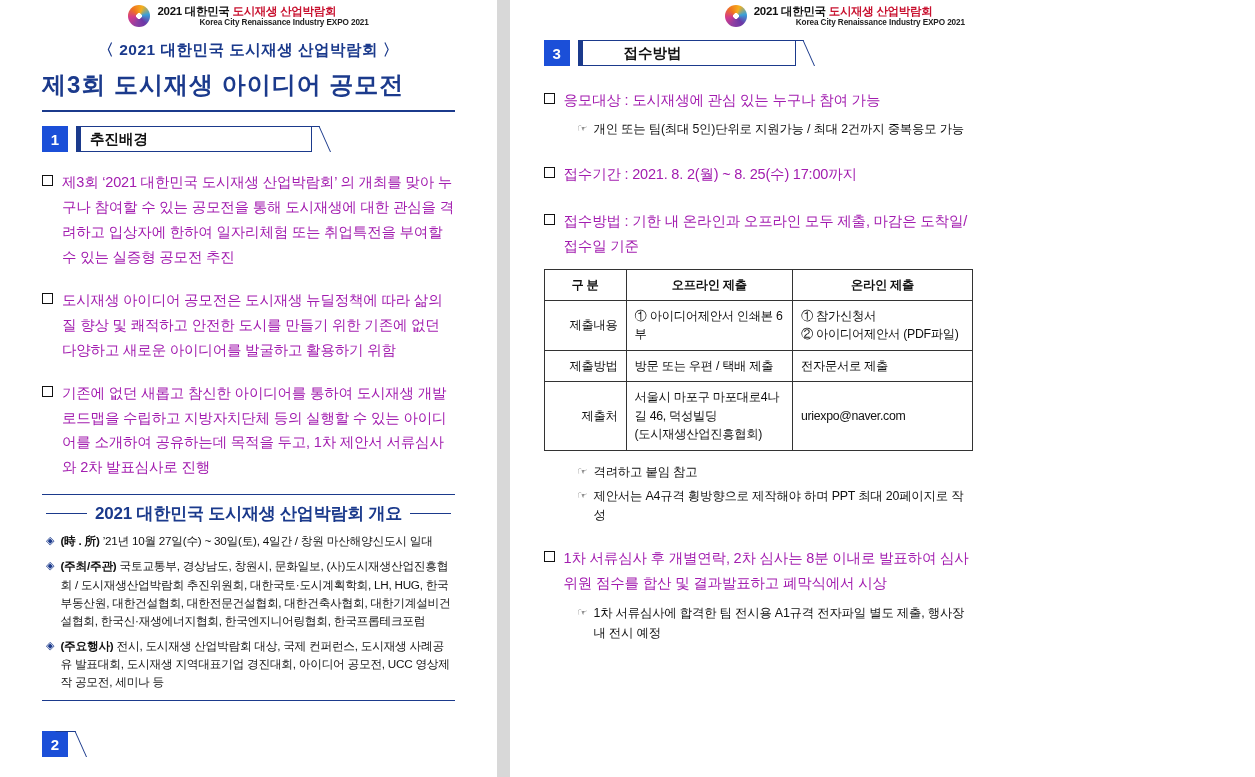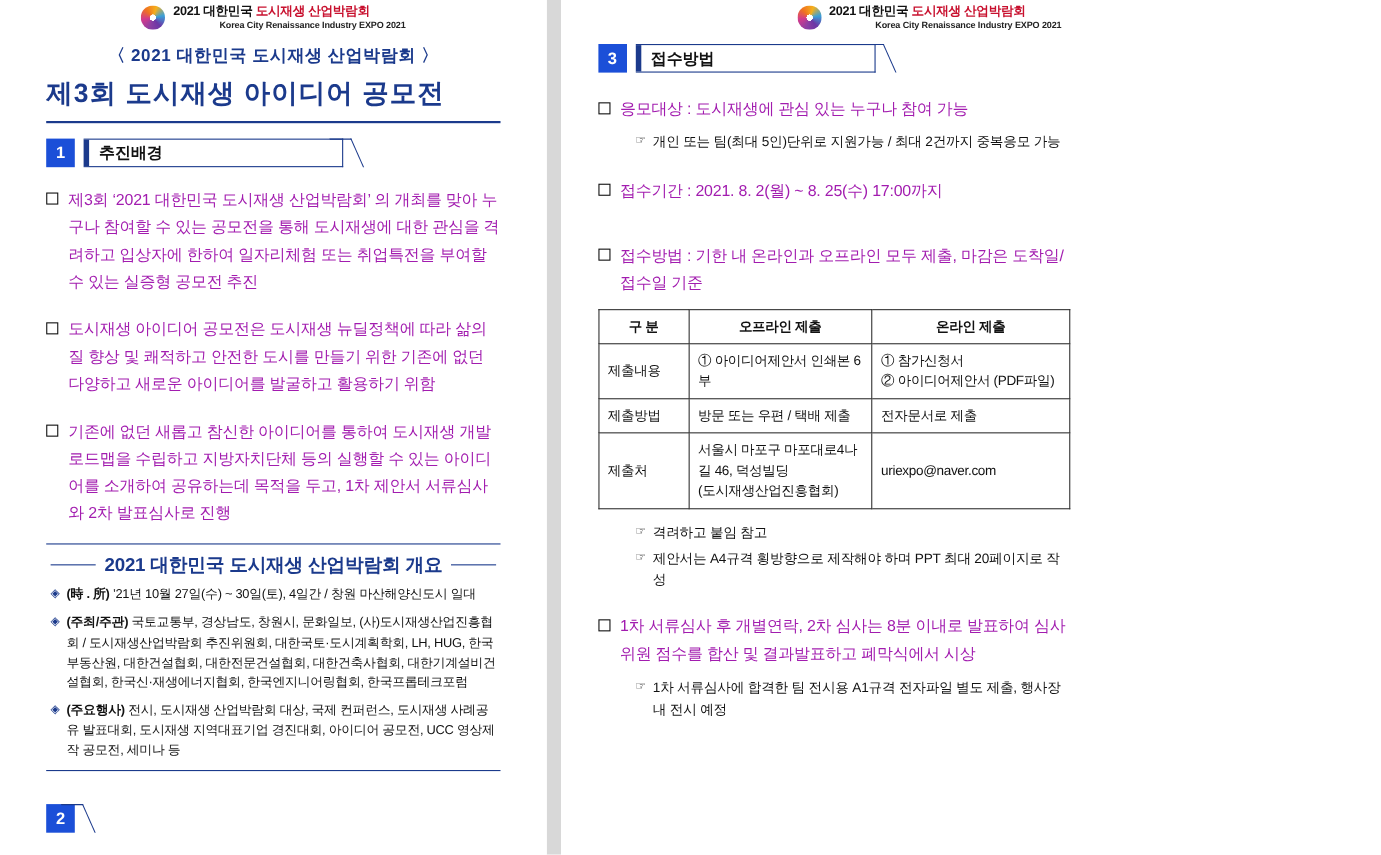--- a/index.html
+++ b/index.html
@@ -67,21 +67,21 @@
     white-space:nowrap;
   }
   .sec-tail {
     width:20px; height:26px; flex:0 0 auto;
     border-top:1px solid #1b3a8c; border-right:1px solid #1b3a8c;
     transform:skewX(24deg); transform-origin:bottom left;
     margin-left:-1px;
   }
   .sec-w1 { width:236px; }
   .sec-w2 { width:200px; }
-  .sec-w3 { width:218px; }
+  .sec-w3 { width:218px;gap:32px; }
 
   
   .blk { display:flex; margin-top:18px; }
   .chk {
     width:11px; height:11px; border:1.4px solid #111; flex:0 0 auto;
     margin-top:5px; margin-right:9px;
   }
   .blk-txt { font-size:14.5px; line-height:1.72; letter-spacing:-0.2px; color:#a21caf; }
 
   .sub-line { display:flex; margin-top:7px; padding-left:34px; align-items:flex-start; }
@@ -98,21 +98,21 @@
   .ov-txt { font-size:11.7px; line-height:1.55; color:#111; letter-spacing:-0.25px; }
   .ov-txt b { font-weight:bold; }
 
   
   table.tbl { width:100%; border-collapse:collapse; margin-top:10px; table-layout:fixed; }
   table.tbl th, table.tbl td {
     border:1px solid #333; font-size:12.3px; padding:6px 8px; color:#111;
     letter-spacing:-0.3px; line-height:1.5; vertical-align:middle;
   }
   table.tbl th { font-weight:bold; text-align:center; }
-  td.c { text-align:left; }
+  td.c { text-align:right; }
   .tcol1 { width:82px; } .tcol2 { width:auto; } .tcol3 { width:180px; }
 </style>
 </head>
 <body>
 
 <div class="page-wrap">
 
   <div class="page page-left">
 
     <div class="logo-row">
@@ -223,21 +223,21 @@
     <div class="sub-line">
       <div class="ptr">☞</div>
       <div class="sub-txt">개인 또는 팀(최대 5인)단위로 지원가능 / 최대 2건까지 중복응모 가능</div>
     </div>
 
     <div class="blk" style="margin-top:22px;">
       <div class="chk"></div>
       <div class="blk-txt">접수기간 : 2021. 8. 2(월) ~ 8. 25(수) 17:00까지</div>
     </div>
 
-    <div class="blk" style="margin-top:34px;justify-content:flex-end;">
+    <div class="blk" style="margin-top:22px;justify-content:flex-end;">
       <div class="chk"></div>
       <div class="blk-txt u">접수방법 : 기한 내 온라인과 오프라인 모두 제출, 마감은 도착일/접수일 기준</div>
     </div>
 
     <table class="tbl">
       <colgroup>
           <col class="tcol1">
           <col class="tcol2">
           <col class="tcol3">
         </colgroup>

